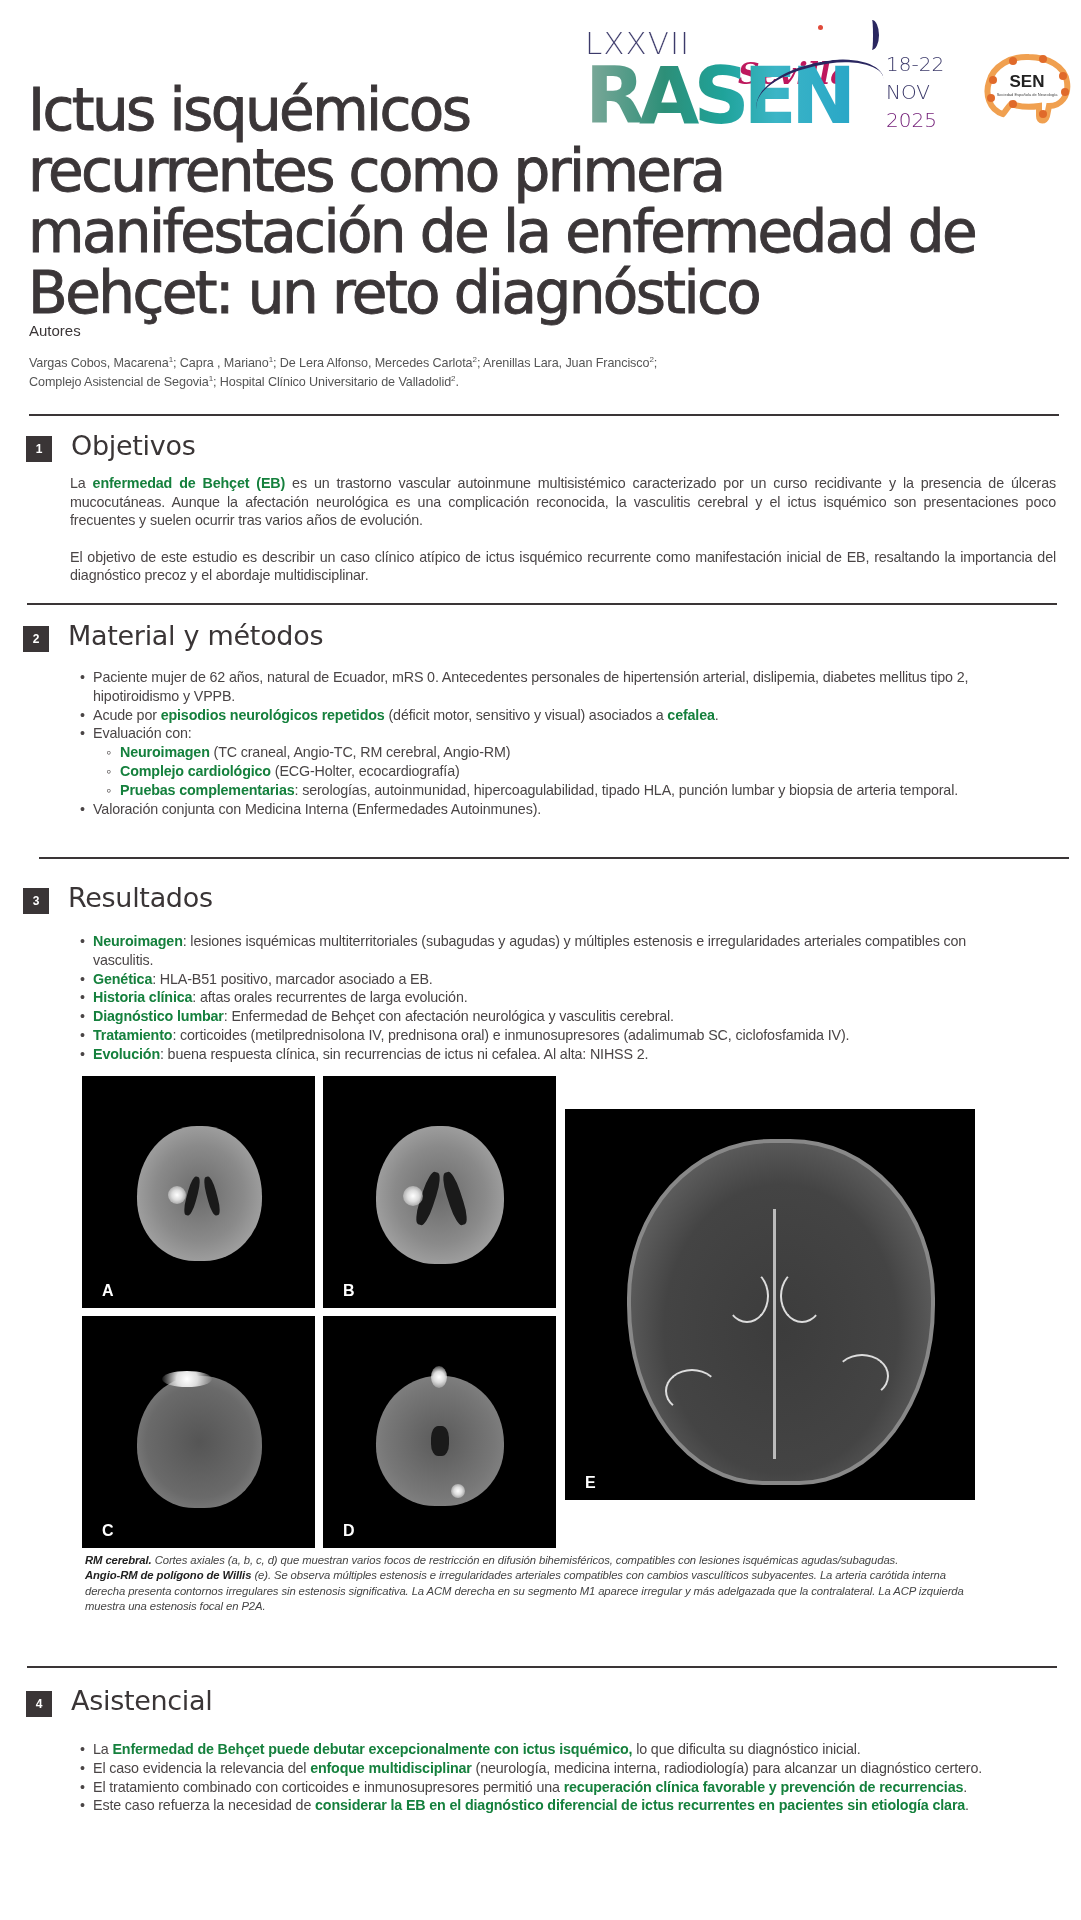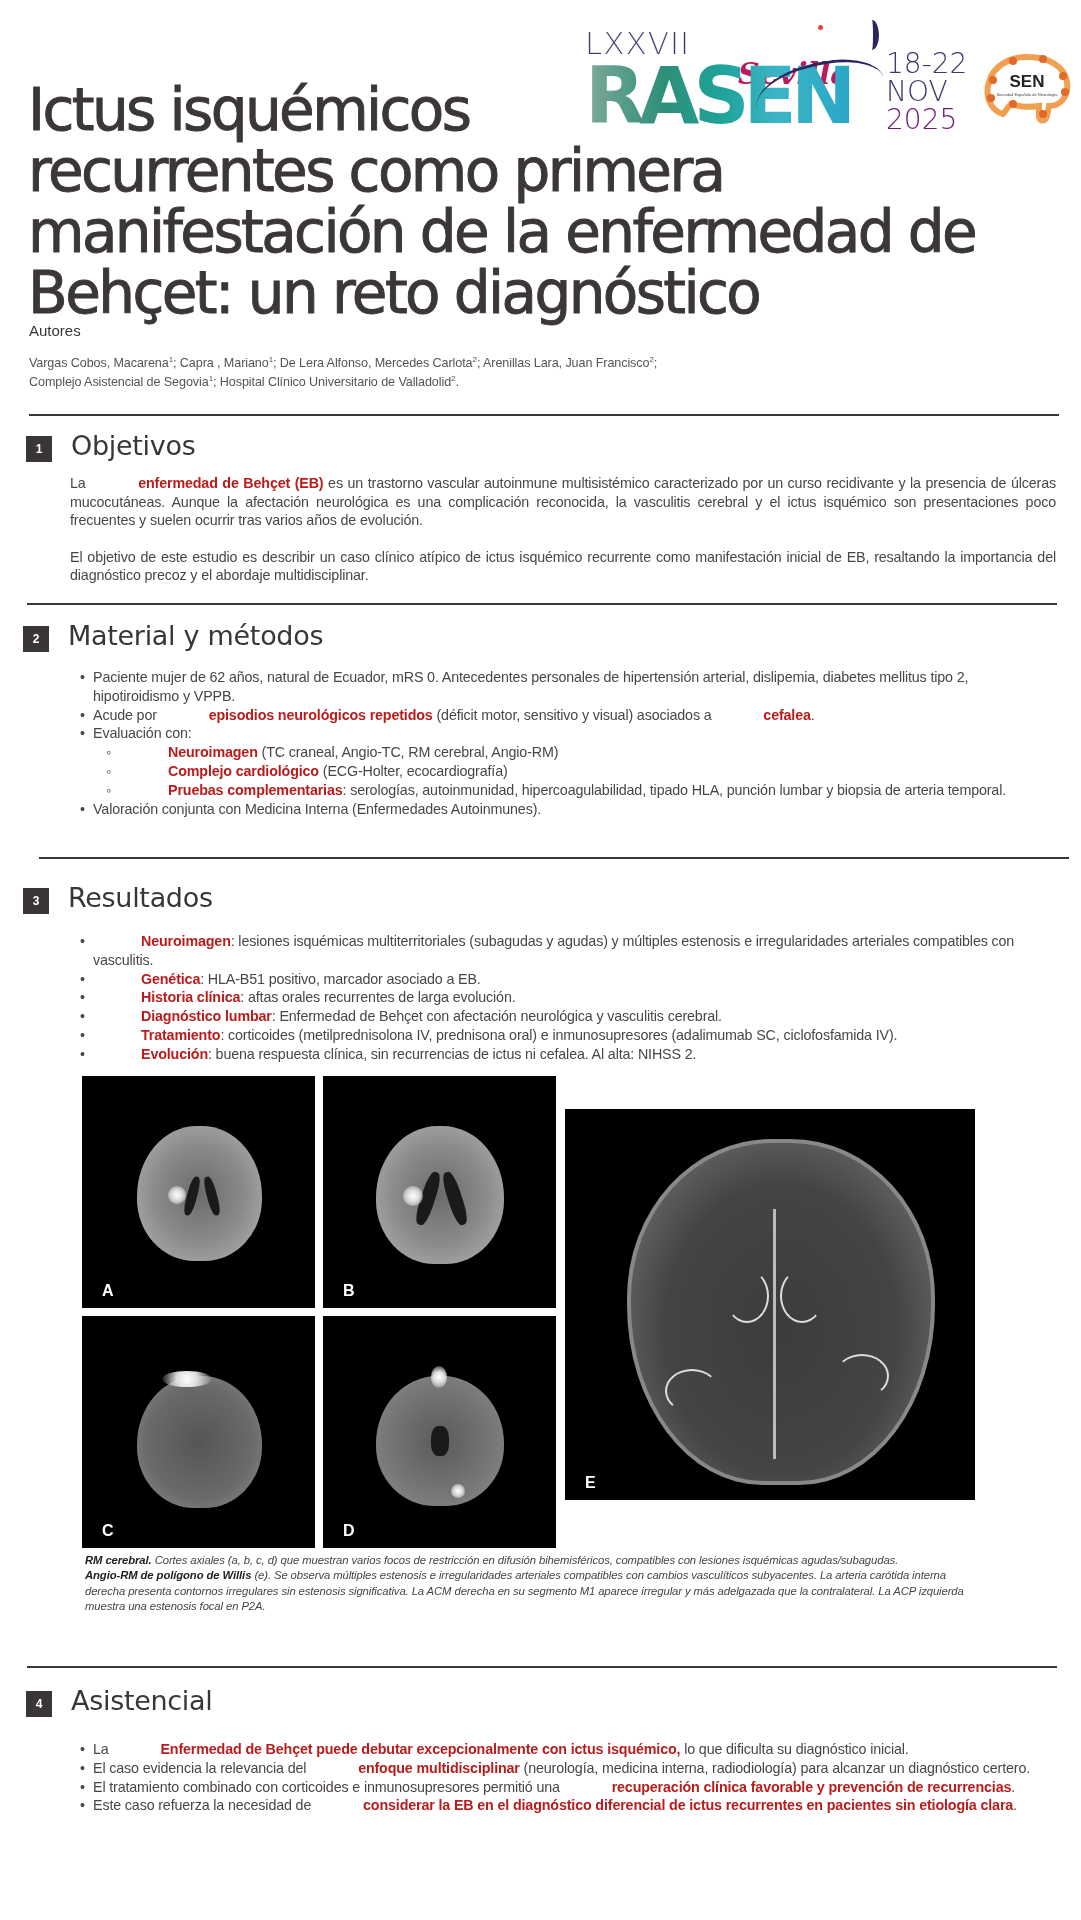--- a/index.html
+++ b/index.html
@@ -11,31 +11,31 @@
   .authors{left:29px;top:352px;width:800px;font-size:12.6px;line-height:16px;color:#555;letter-spacing:-0.1px;}
   .authors sup{font-size:8px;}
   
   .rasen-wrap{left:585px;top:22px;width:300px;height:115px;}
   .lxxvii{position:absolute;left:0;top:3px;font-family:"DejaVu Sans",sans-serif;font-weight:200;font-size:31px;color:#3c3a6a;letter-spacing:1px;-webkit-text-stroke:0.2px #fff;}
   .sevilla{position:absolute;left:153px;top:10px;font-family:"DejaVu Serif",serif;font-style:italic;font-size:30px;color:#be185d;font-weight:bold;margin-top:24px;}
   .sevilla-dot{position:absolute;left:233px;top:3px;width:5px;height:5px;border-radius:50%;background:#e04a3a;}
   .sevilla-swoosh{position:absolute;left:280px;top:-2px;width:8px;height:30px;border-right:6px solid #2a2760;border-radius:0 50% 50% 0;}
   .rasen{position:absolute;left:0;top:34px;font-family:"DejaVu Sans",sans-serif;font-weight:900;font-size:78px;line-height:80px;letter-spacing:-6px;background:linear-gradient(90deg,#7fa99a 0%,#2d8f78 30%,#1fa39a 52%,#3bb5c6 72%,#2aa7c7 100%);-webkit-background-clip:text;background-clip:text;color:transparent;}
   .rasen-curve{position:absolute;left:170px;top:40px;width:130px;height:60px;border-top:3px solid #2a2760;border-radius:60% 40% 0 0;transform:rotate(-8deg);}
-  .dates{left:886px;top:50px;font-family:"DejaVu Sans",sans-serif;font-size:28px;line-height:28px;color:#3c3a6a;font-weight:300;}
+  .dates{left:886px;top:50px;font-family:"DejaVu Sans",sans-serif;font-size:20px;line-height:28px;color:#3c3a6a;font-weight:300;}
   .dates .yr{color:#701a75;}
   .sen-logo{left:983px;top:52px;width:88px;height:72px;}
   .sen-text{position:absolute;left:0;top:20px;width:88px;text-align:center;font-weight:bold;font-size:17px;color:#222;}
   .sen-sub{position:absolute;left:0;top:40px;width:88px;text-align:center;font-size:4px;color:#444;line-height:5px;}
   
   .hr{height:1.5px;background:#3a3536;}
   .sec-num{width:26px;height:26px;background:#3a3536;color:#fff;font-size:12px;font-weight:bold;text-align:center;line-height:26px;}
   .sec-title{font-family:"DejaVu Sans",sans-serif;font-size:27px;color:#3a3536;font-weight:400;letter-spacing:-0.3px;}
   .para{font-size:14.3px;line-height:18.5px;color:#4a4546;text-align:justify;letter-spacing:-0.15px;}
-  .para b, .blist b{color:#b91c1c;margin-left:48px;}
+  .para b, .blist b{color:#15803d;}
   ul.blist{margin:0;padding:0;list-style:none;}
   ul.blist > li{position:relative;padding-left:13px;font-size:14.3px;line-height:18.8px;color:#4a4546;letter-spacing:-0.15px;}
   ul.blist > li:before{content:"\2022";position:absolute;left:0;top:0;color:#4a4546;}
   ul.sub{margin:0;padding:0;list-style:none;}
   ul.sub > li{position:relative;padding-left:27px;}
   ul.sub > li:before{content:"\25E6";position:absolute;left:13px;top:0;}
   .justify li{text-align:justify;}
   
   .mri{background:#000;overflow:hidden;}
   .mri .lbl{position:absolute;left:20px;bottom:8px;color:#fff;font-weight:bold;font-size:16px;}

